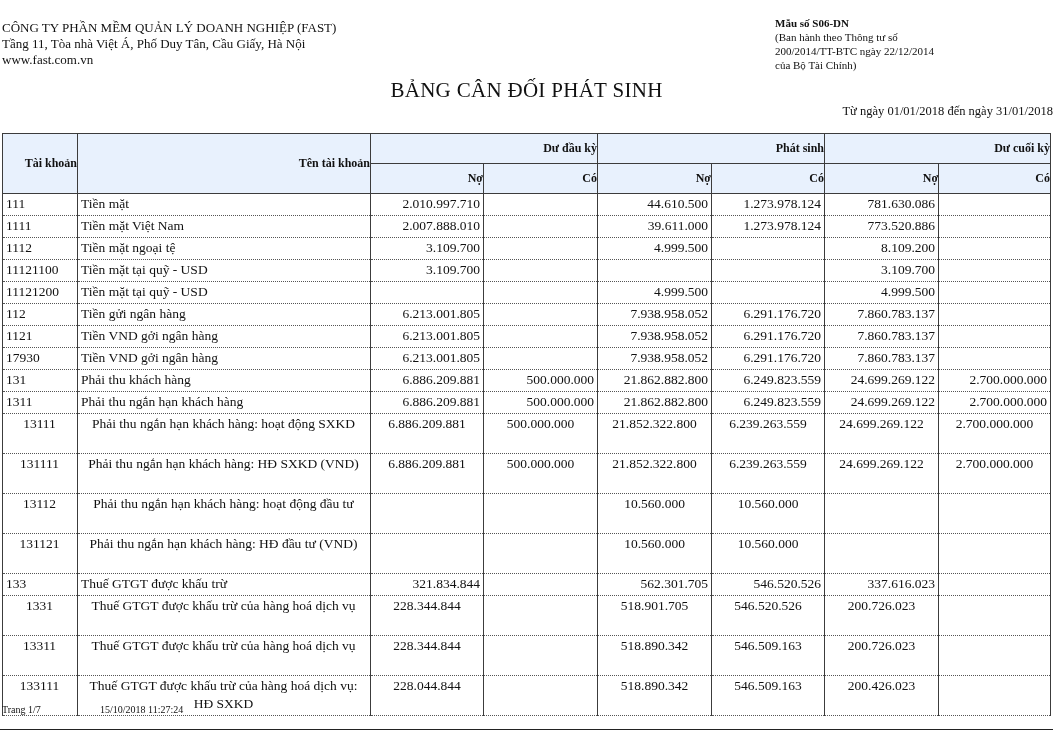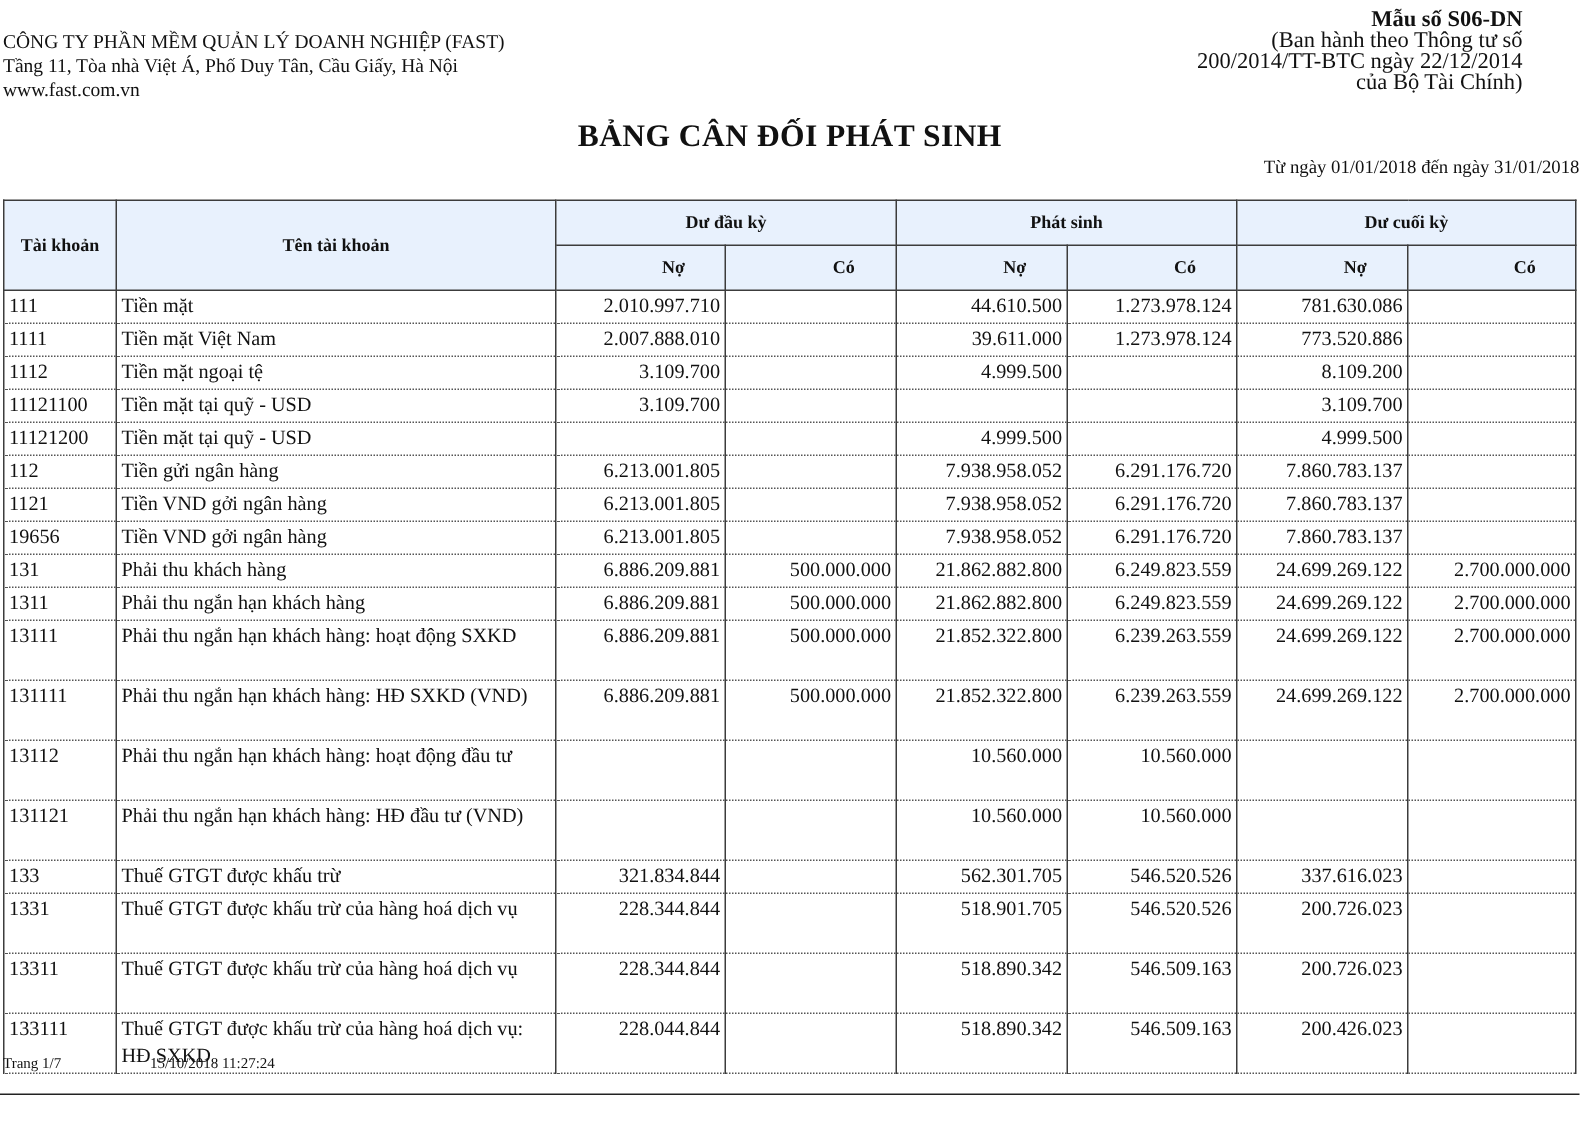--- a/index.html
+++ b/index.html
@@ -1,30 +1,30 @@
 <!DOCTYPE html>
 <html><head>
 <meta charset="utf-8">
 <style>
   html, body { margin:0; padding:0; background:#ffffff; }
   body { width:1053px; height:751px; position:relative; overflow:hidden;
          font-family:"Liberation Serif", "DejaVu Serif", serif; color:#111; }
   .company { position:absolute; left:2px; top:20px; font-size:13px; line-height:16px; }
-  .form-info { position:absolute; right:38px; top:6px; width:240px; text-align:right; font-size:15px; line-height:14px; }
+  .form-info { position:absolute; right:38px; top:16px; width:240px; text-align:left; font-size:11px; line-height:14px; }
   .form-info .code { font-weight:bold; }
-  .title { position:absolute; left:0; width:1053px; top:78px; text-align:center; font-size:21px; font-weight:bold; letter-spacing:0.3px; }
+  .title { position:absolute; left:0; width:1053px; top:78px; text-align:center; font-size:21px; font-weight:normal; letter-spacing:0.3px; }
   .subtitle { position:absolute; left:0; width:1053px; top:104px; text-align:right; font-size:12.5px; }
   table.report { position:absolute; left:2px; top:133px; width:1048px; border-collapse:collapse; table-layout:fixed; font-size:13.5px; }
-  table.report th { background:#e8f1fd; border:1.5px solid #3c3c3c; font-weight:bold; font-size:12px; text-align:center; padding:0; }
+  table.report th { background:#e8f1fd; border:1.5px solid #3c3c3c; font-weight:bold; font-size:12px; text-align:right; padding:0; }
   table.report th.h1 { height:29px; }
   table.report th.h2 { height:29px;padding-left:44px; }
   table.report td { border-left:1.5px solid #3c3c3c; border-right:1.5px solid #3c3c3c; border-bottom:1px dotted #555;
                     vertical-align:top; padding:1px 4px 0 3px; line-height:18px; height:20px; }
   table.report td.num { text-align:right; padding-right:3px; }
-  table.report tr.tall td { height:38px; }
+  table.report tr.tall td { height:38px;text-align:center; }
   .footer-line { position:absolute; left:0; top:729px; width:1053px; height:0; border-top:1.5px solid #222; }
   .footer { position:absolute; top:704px; font-size:10px; }
 </style>
 </head>
 <body>
 
 <div class="company">
   <div>CÔNG TY PHẦN MỀM QUẢN LÝ DOANH NGHIỆP (FAST)</div>
   <div>Tầng 11, Tòa nhà Việt Á, Phố Duy Tân, Cầu Giấy, Hà Nội</div>
   <div>www.fast.com.vn</div>
@@ -133,21 +133,21 @@
         <td>1121</td>
         <td>Tiền VND gởi ngân hàng</td>
         <td class="num">6.213.001.805</td>
         <td class="num"></td>
         <td class="num">7.938.958.052</td>
         <td class="num">6.291.176.720</td>
         <td class="num">7.860.783.137</td>
         <td class="num"></td>
       </tr>
       <tr>
-        <td>19656</td>
+        <td>17930</td>
         <td>Tiền VND gởi ngân hàng</td>
         <td class="num">6.213.001.805</td>
         <td class="num"></td>
         <td class="num">7.938.958.052</td>
         <td class="num">6.291.176.720</td>
         <td class="num">7.860.783.137</td>
         <td class="num"></td>
       </tr>
       <tr>
         <td>131</td>

